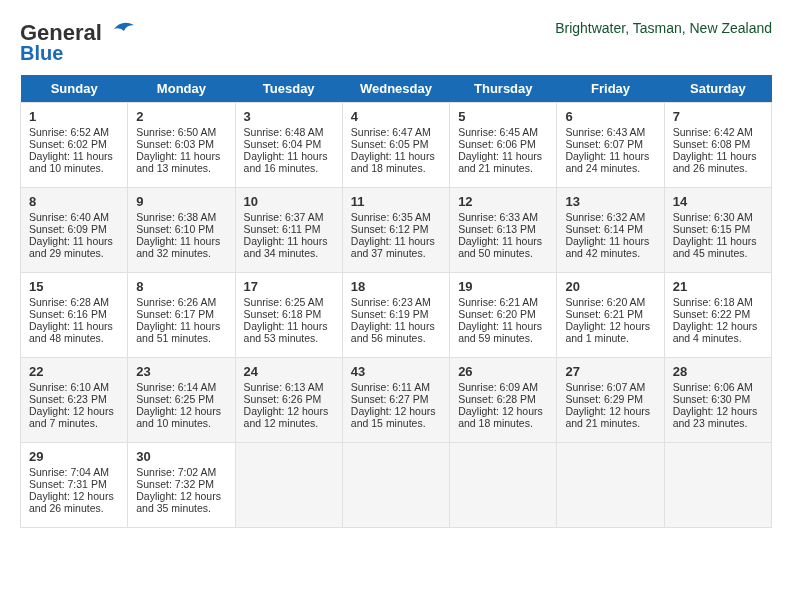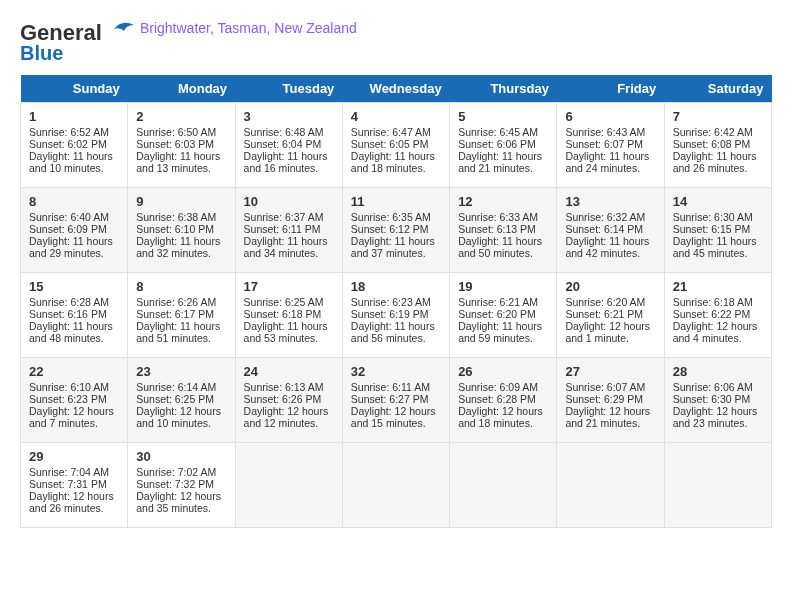--- a/index.html
+++ b/index.html
@@ -5,49 +5,51 @@
     * { box-sizing: border-box; margin: 0; padding: 0; }
     body {
       font-family: Arial, sans-serif;
       background: #fff;
       width: 792px;
       min-height: 612px;
       padding: 20px;
     }
     .header {
       display: flex;
+      justify-content: space-between;
       align-items: flex-start;
       margin-bottom: 10px;
+      gap: 20px;
     }
     .logo {
       display: flex;
       flex-direction: column;
       align-items: flex-start;
     }
     .title-section {
       text-align: right;
     }
     .month-title {
       font-size: 36px;
       color: #333;
       font-weight: normal;
     }
     .subtitle {
       font-size: 14px;
-      color: #8b5cf6;
+      color: #14532d;
     }
     table {
       width: 100%;
       border-collapse: collapse;
       table-layout: fixed;
     }
     thead tr th {
       background-color: #1a6bb5;
       color: #fff;
-      text-align: right;
+      text-align: center;
       padding: 6px 8px;
       font-size: 13px;
       font-weight: bold;
     }
     tbody tr td {
       vertical-align: top;
       padding: 6px 8px;
       font-size: 10.5px;
       color: #333;
       border: 1px solid #e0e0e0;
@@ -124,21 +126,21 @@
         <td><span class="day-num">17</span><span>Sunrise: 6:25 AM</span><br><span>Sunset: 6:18 PM</span><br><span>Daylight: 11 hours and 53 minutes.</span></td>
         <td><span class="day-num">18</span><span>Sunrise: 6:23 AM</span><br><span>Sunset: 6:19 PM</span><br><span>Daylight: 11 hours and 56 minutes.</span></td>
         <td><span class="day-num">19</span><span>Sunrise: 6:21 AM</span><br><span>Sunset: 6:20 PM</span><br><span>Daylight: 11 hours and 59 minutes.</span></td>
         <td><span class="day-num">20</span><span>Sunrise: 6:20 AM</span><br><span>Sunset: 6:21 PM</span><br><span>Daylight: 12 hours and 1 minute.</span></td>
         <td><span class="day-num">21</span><span>Sunrise: 6:18 AM</span><br><span>Sunset: 6:22 PM</span><br><span>Daylight: 12 hours and 4 minutes.</span></td>
       </tr>
       <tr>
         <td><span class="day-num">22</span><span>Sunrise: 6:10 AM</span><br><span>Sunset: 6:23 PM</span><br><span>Daylight: 12 hours and 7 minutes.</span></td>
         <td><span class="day-num">23</span><span>Sunrise: 6:14 AM</span><br><span>Sunset: 6:25 PM</span><br><span>Daylight: 12 hours and 10 minutes.</span></td>
         <td><span class="day-num">24</span><span>Sunrise: 6:13 AM</span><br><span>Sunset: 6:26 PM</span><br><span>Daylight: 12 hours and 12 minutes.</span></td>
-        <td><span class="day-num">32</span><span>Sunrise: 6:11 AM</span><br><span>Sunset: 6:27 PM</span><br><span>Daylight: 12 hours and 15 minutes.</span></td>
+        <td><span class="day-num">43</span><span>Sunrise: 6:11 AM</span><br><span>Sunset: 6:27 PM</span><br><span>Daylight: 12 hours and 15 minutes.</span></td>
         <td><span class="day-num">26</span><span>Sunrise: 6:09 AM</span><br><span>Sunset: 6:28 PM</span><br><span>Daylight: 12 hours and 18 minutes.</span></td>
         <td><span class="day-num">27</span><span>Sunrise: 6:07 AM</span><br><span>Sunset: 6:29 PM</span><br><span>Daylight: 12 hours and 21 minutes.</span></td>
         <td><span class="day-num">28</span><span>Sunrise: 6:06 AM</span><br><span>Sunset: 6:30 PM</span><br><span>Daylight: 12 hours and 23 minutes.</span></td>
       </tr>
       <tr>
         <td><span class="day-num">29</span><span>Sunrise: 7:04 AM</span><br><span>Sunset: 7:31 PM</span><br><span>Daylight: 12 hours and 26 minutes.</span></td>
         <td><span class="day-num">30</span><span>Sunrise: 7:02 AM</span><br><span>Sunset: 7:32 PM</span><br><span>Daylight: 12 hours and 35 minutes.</span></td>
         <td class="empty-cell"></td>
         <td class="empty-cell"></td>
         <td class="empty-cell"></td>

